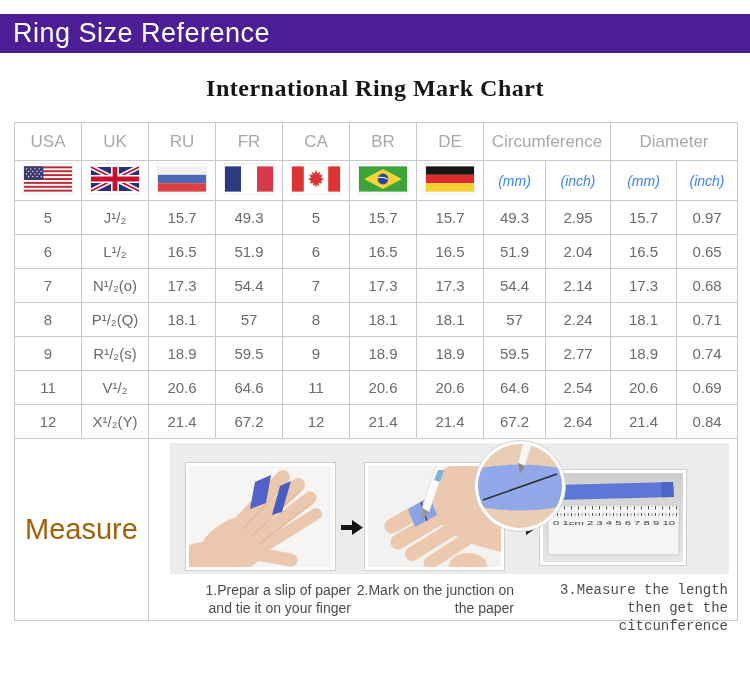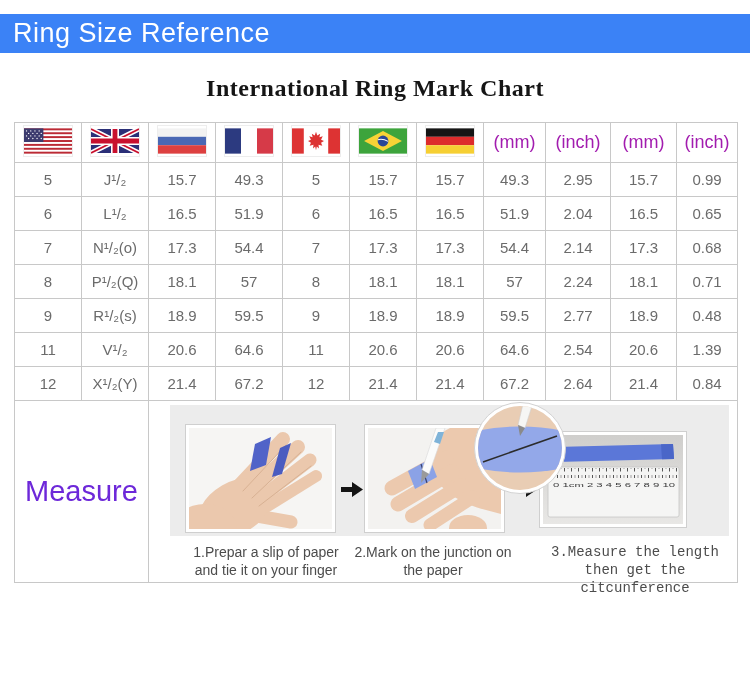--- a/index.html
+++ b/index.html
@@ -2,66 +2,66 @@
 <html><head>
 <meta charset="utf-8">
 <style>
   html,body{margin:0;padding:0;}
   body{
     width:750px;height:676px;background:#fff;position:relative;overflow:hidden;
     font-family:"Liberation Sans",sans-serif;
   }
   .banner{
     position:absolute;top:14px;left:0;width:750px;height:39px;
-    background:#3b82f6;color:#fff;font-size:27px;line-height:39px;
+    background:#4c1d95;color:#fff;font-size:27px;line-height:39px;
     padding-left:13px;box-sizing:border-box;letter-spacing:.5px;
   }
   .page-title{
     position:absolute;top:75px;left:0;width:750px;text-align:center;
     font-family:"Liberation Serif",serif;font-weight:bold;font-size:24px;color:#151515;
     letter-spacing:.5px;
   }
   table.ring{
     position:absolute;top:122px;left:14px;width:723px;
     border-collapse:collapse;table-layout:fixed;
   }
   table.ring th,table.ring td{
     border:1px solid #c8c8c8;text-align:center;vertical-align:middle;
     padding:0;font-weight:normal;
   }
   th.country{height:37px;font-size:17px;color:#a8a8a8;}
   th.group{height:37px;font-size:17px;color:#a8a8a8;}
   th.flagcell{height:39px;}
-  th.sub{height:39px;font-size:18px;color:#a21caf;}
+  th.sub{height:39px;font-size:14px;color:#3b82f6;font-style:italic;}
   .flag{display:inline-block;line-height:0;box-shadow:0 0 0 1px rgba(0,0,0,.07);}
   .flag svg{display:block;}
   tbody.rows td{height:33px;font-size:15px;color:#6b6b6b;}
   td.measure-label{
-    height:181px;font-size:29px;color:#6d28d9;
+    height:181px;font-size:29px;color:#a16207;
     vertical-align:middle;padding-bottom:52px;box-sizing:border-box;
   }
   td.measure-content{position:relative;height:181px;}
   .panel{
     position:absolute;left:21px;top:4px;width:559px;height:131px;
     background:#ececec;
   }
   .photo{
     position:absolute;background:#f5f4f2;border:3px solid #fff;
     box-shadow:0 0 0 1px #cfcfcf;box-sizing:border-box;
   }
   .photo svg{display:block;width:100%;height:100%;}
   .p1{left:16px;top:20px;width:149px;height:107px;}
   .p2{left:195px;top:20px;width:139px;height:107px;}
   .p3{left:370px;top:27px;width:146px;height:95px;}
   .arrow{position:absolute;width:22px;height:15px;line-height:0;}
   .a1{left:171px;top:77px;}
   .a2{left:345px;top:77px;}
   .inset{position:absolute;left:303px;top:-4px;width:94px;height:94px;line-height:0;}
   .cap{
-    position:absolute;top:142px;font-size:14px;line-height:18px;color:#4c4c4c;text-align:center;
+    position:absolute;top:142px;font-size:14px;line-height:18px;color:#4c4c4c;text-align:right;
   }
   .c1{left:32px;width:170px;}
   .c2{left:203px;width:162px;}
   .c3{left:393px;width:186px;font-family:Liberation Mono, monospace;}
 </style>
 </head>
 <body>
 
 <div class="banner">
   <span>Ring Size Reference</span>
@@ -77,20 +77,31 @@
       <col style="width:67px">
     <col style="width:67px">
       <col style="width:67px">
       <col style="width:67px">
     <col style="width:62px">
       <col style="width:65px">
       <col style="width:66px">
       <col style="width:61px">
   </colgroup>
   <thead>
+    <tr>
+      <th class="country">USA</th>
+      <th class="country">UK</th>
+      <th class="country">RU</th>
+      <th class="country">FR</th>
+      <th class="country">CA</th>
+      <th class="country">BR</th>
+      <th class="country">DE</th>
+      <th class="group" colspan="2">Circumference</th>
+      <th class="group" colspan="2">Diameter</th>
+    </tr>
     <tr>
       <th class="flagcell"><span class="flag">
         <svg width="48" height="30" viewBox="0 0 57 30">
           <rect width="57" height="30" fill="#fff"></rect>
           <g fill="#bb2a35">
             <rect y="0" width="57" height="2.31"></rect>
                 <rect y="4.62" width="57" height="2.31"></rect>
             <rect y="9.23" width="57" height="2.31"></rect>
                 <rect y="13.85" width="57" height="2.31"></rect>
             <rect y="18.46" width="57" height="2.31"></rect>
@@ -168,21 +179,21 @@
         <td>5</td>
         <td>J¹/₂</td>
         <td>15.7</td>
         <td>49.3</td>
         <td>5</td>
         <td>15.7</td>
         <td>15.7</td>
         <td>49.3</td>
         <td>2.95</td>
         <td>15.7</td>
-        <td>0.99</td>
+        <td>0.97</td>
       </tr>
       <tr>
         <td>6</td>
         <td>L¹/₂</td>
         <td>16.5</td>
         <td>51.9</td>
         <td>6</td>
         <td>16.5</td>
         <td>16.5</td>
         <td>51.9</td>
@@ -220,34 +231,34 @@
         <td>9</td>
         <td>R¹/₂(s)</td>
         <td>18.9</td>
         <td>59.5</td>
         <td>9</td>
         <td>18.9</td>
         <td>18.9</td>
         <td>59.5</td>
         <td>2.77</td>
         <td>18.9</td>
-        <td>0.48</td>
+        <td>0.74</td>
       </tr>
       <tr>
         <td>11</td>
         <td>V¹/₂</td>
         <td>20.6</td>
         <td>64.6</td>
         <td>11</td>
         <td>20.6</td>
         <td>20.6</td>
         <td>64.6</td>
         <td>2.54</td>
         <td>20.6</td>
-        <td>1.39</td>
+        <td>0.69</td>
       </tr>
       <tr>
         <td>12</td>
         <td>X¹/₂(Y)</td>
         <td>21.4</td>
         <td>67.2</td>
         <td>12</td>
         <td>21.4</td>
         <td>21.4</td>
         <td>67.2</td>

